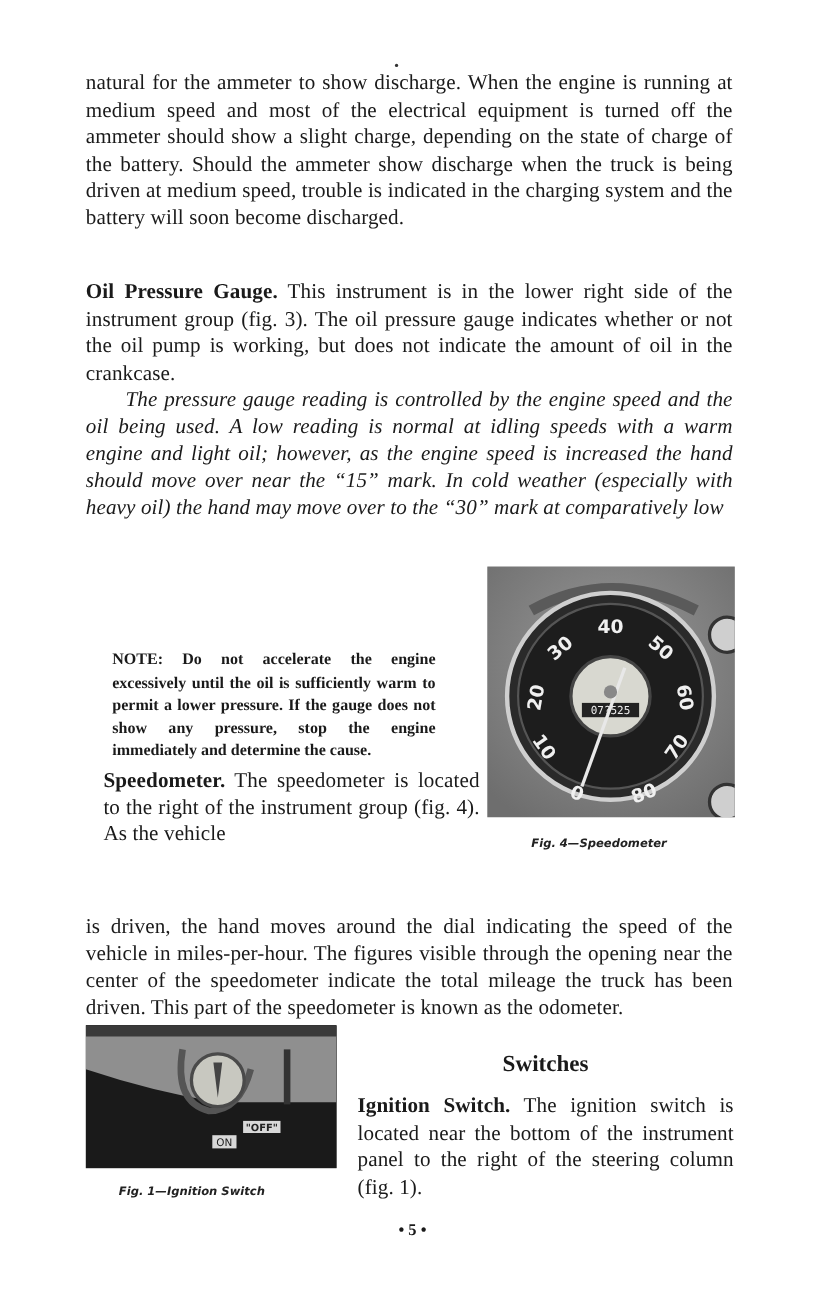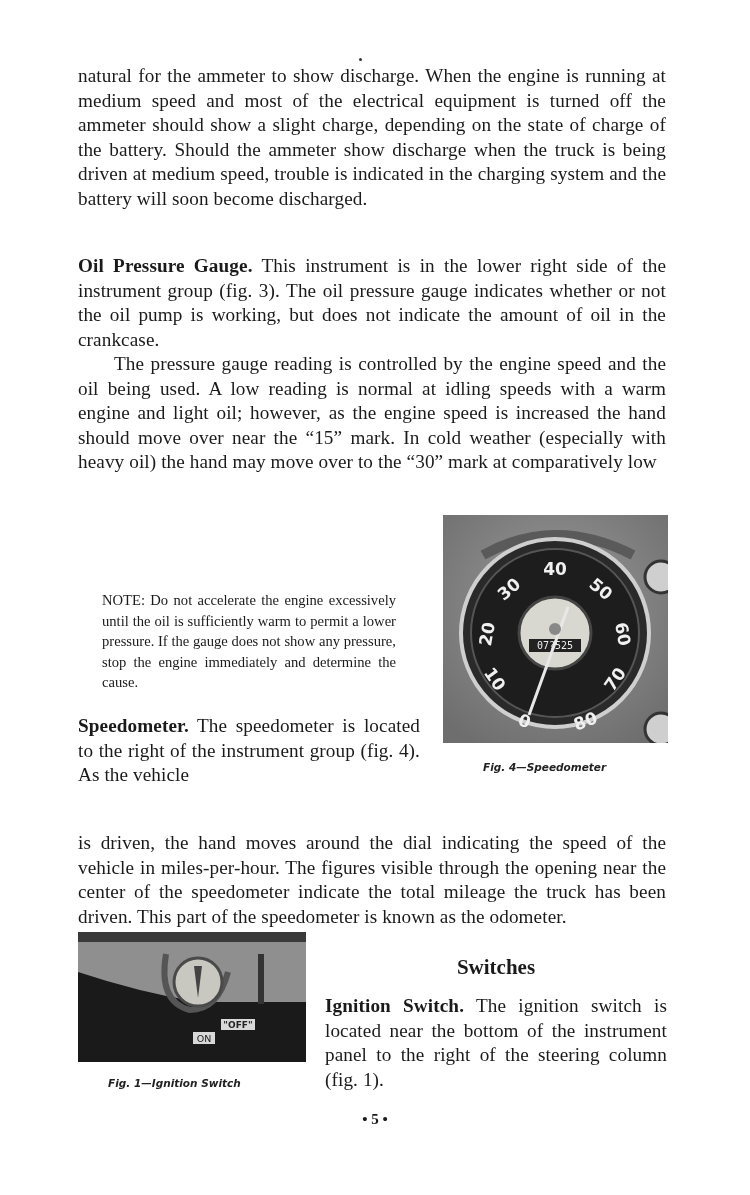--- a/index.html
+++ b/index.html
@@ -8,31 +8,31 @@
     font-family: "DejaVu Serif", "Liberation Serif", serif; color: #1a1a1a;
   }
   .page { position: absolute; left: 0; top: 0; width: 750px; height: 946px; padding-left: 20px; }
   .para {
     position: absolute; left: 78px; width: 588px;
     font-family: "Liberation Serif", "DejaVu Serif", serif;
     font-size: 19.2px; line-height: 24.6px; text-align: justify; margin: 0;
     letter-spacing: 0.1px;
   }
   .para .lead { font-weight: bold; font-family: Liberation Serif, serif; }
-  .indent { text-indent: 36px; }
+  .indent { text-indent: 36px; font-style: italic; }
   #p1 { top: 64px; }
   #p2 { top: 254px; }
   #p3 { top: 352px; }
   #p3b { top: 498px; width: 345px; text-align: left; }
   #note {
     position: absolute; left: 102px; top: 590px; width: 294px; margin: 0;
-    font-family: "Liberation Serif", "DejaVu Serif", serif; font-weight: normal;
+    font-family: "Liberation Serif", "DejaVu Serif", serif; font-weight: bold;
     font-size: 14.6px; line-height: 20.6px; text-align: justify;
   }
-  #p4 { top: 714px; width: 342px; }
+  #p4 { top: 698px; width: 342px; margin-left: 16px; }
   #p4b { top: 795px; margin-top: 36px; }
   .figure { position: absolute; background: #555; overflow: hidden; }
   #fig4 { left: 443px; top: 515px; width: 225px; height: 228px; background: #8a8a8a; }
   #fig5 { left: 78px; top: 932px; width: 228px; height: 130px; background: #1c1c1c; }
   .caption {
     position: absolute; font-family: "DejaVu Sans", "Liberation Sans", sans-serif;
     font-style: italic; font-weight: bold; font-size: 10.5px; color: #222;
   }
   #cap4 { left: 483px; top: 761px; }
   #cap5 { left: 108px; top: 1077px; }

